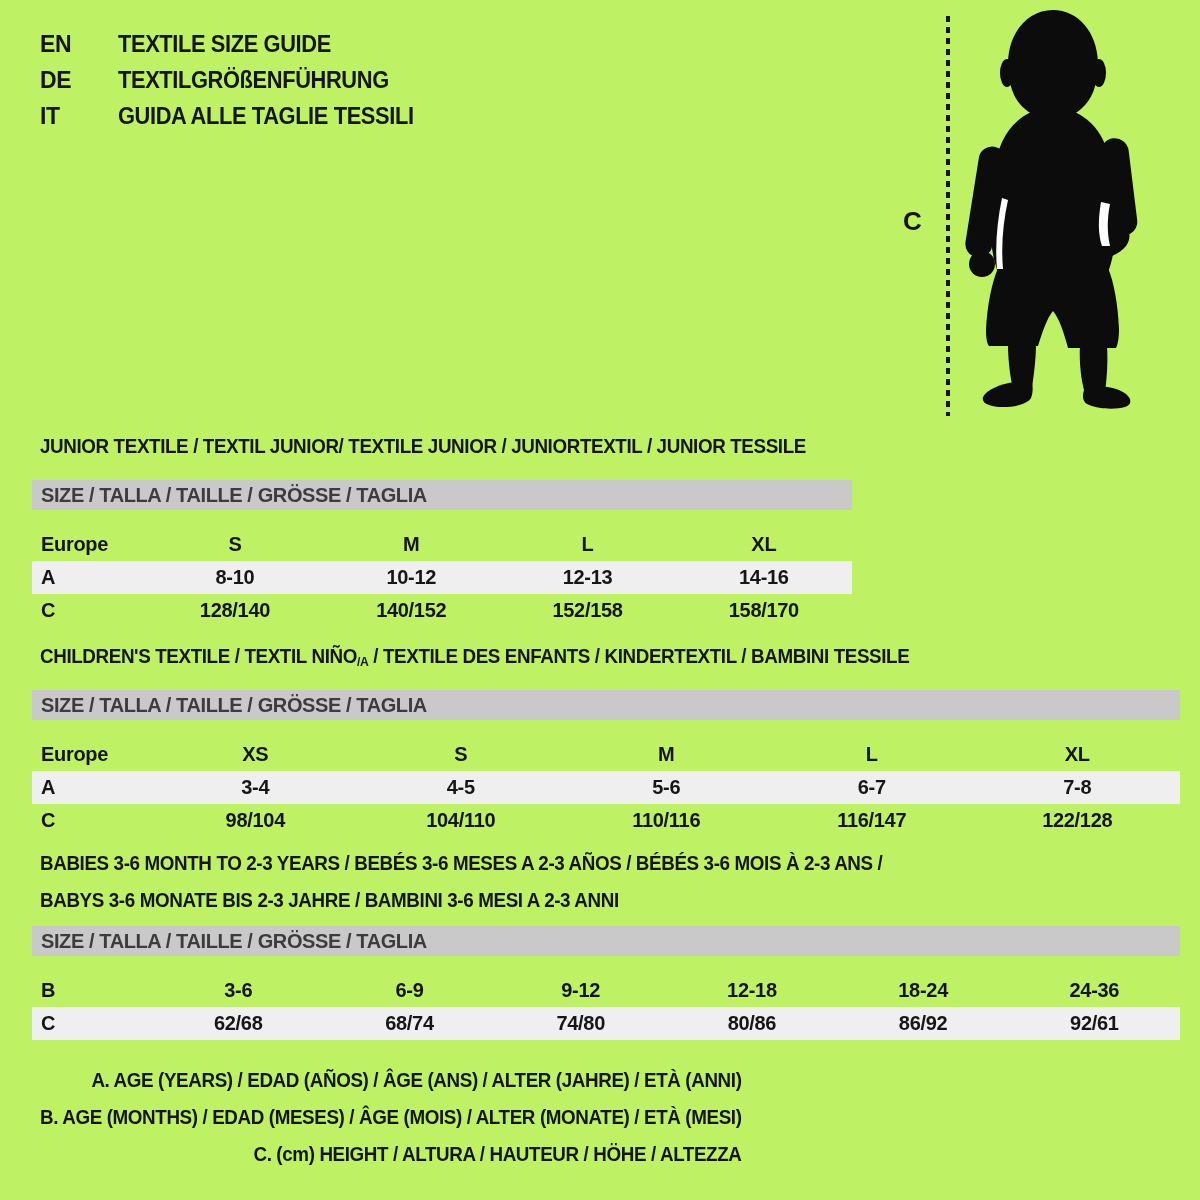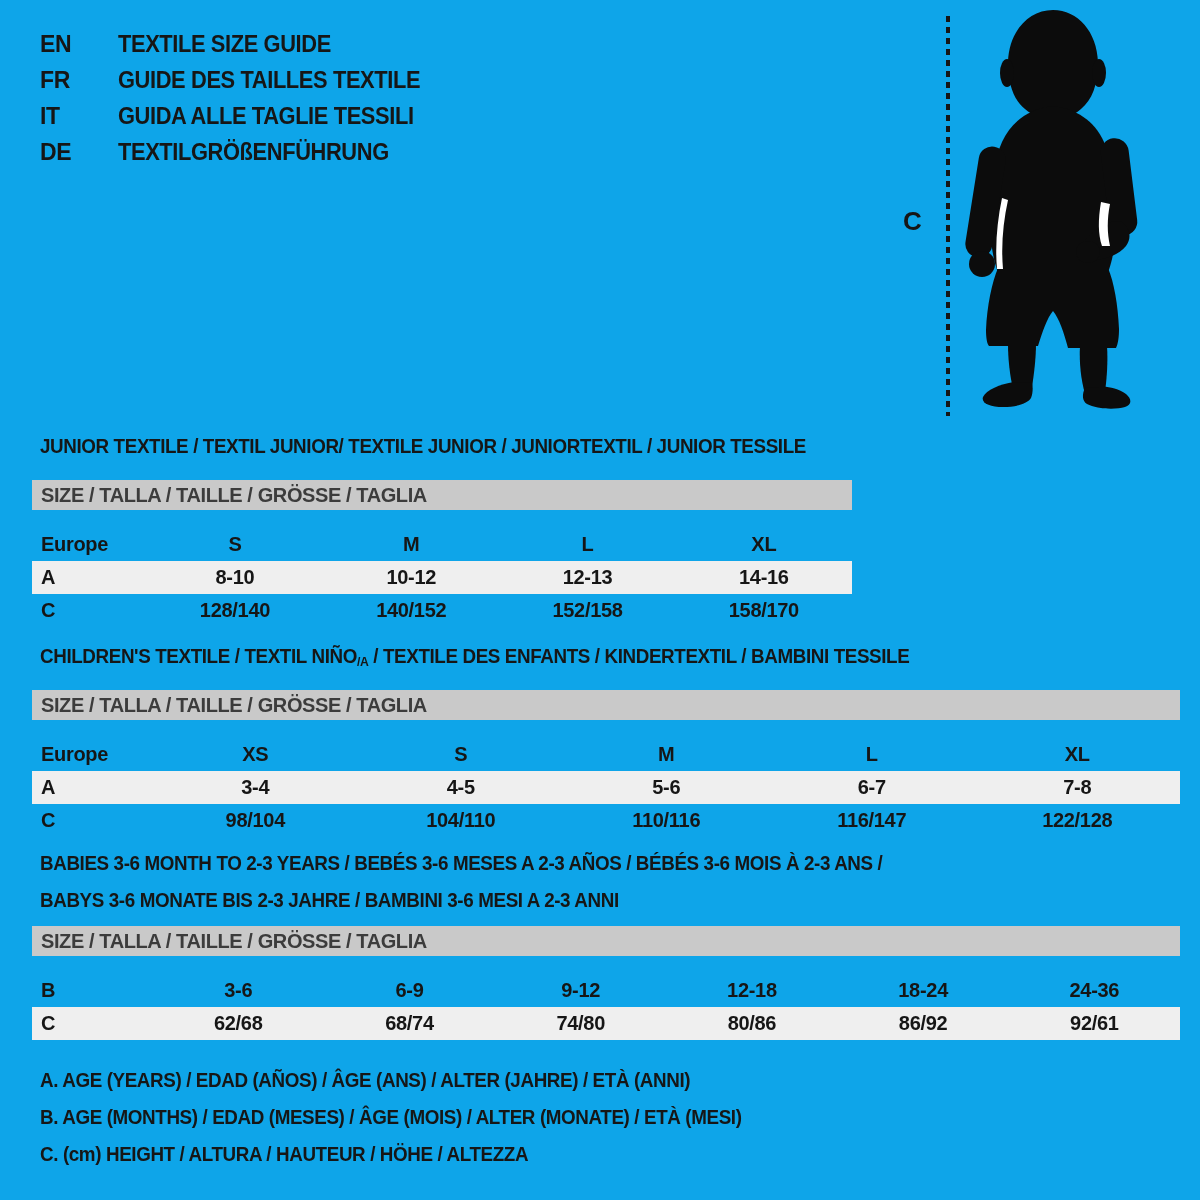--- a/index.html
+++ b/index.html
@@ -4,21 +4,21 @@
 <style>
   html, body {
     margin: 0; padding: 0;
     width: 1200px; height: 1200px;
     background: #ffffff;
     overflow: hidden;
   }
   .canvas {
     position: relative;
     width: 1200px; height: 1200px;
-    background: #0ea5e9;
+    background: #bef264;
     font-family: "Liberation Sans", "DejaVu Sans", sans-serif;
     font-weight: 700;
     color: #161616;
   }
   .abs { position: absolute; }
 
   
   .lang-block { left: 40px; top: 26px; }
   .lang-row { display: flex; height: 36px; align-items: center; font-size: 23px; letter-spacing: -0.4px; }
   .lang-code { width: 78px; flex: 0 0 78px; }
@@ -68,30 +68,26 @@
 <body>
 
 <div class="canvas">
 
   <div class="abs lang-block">
     <div class="lang-row">
       <span class="lang-code">EN</span>
       <span class="lang-title">TEXTILE SIZE GUIDE</span>
     </div>
     <div class="lang-row">
-      <span class="lang-code">FR</span>
-      <span class="lang-title">GUIDE DES TAILLES TEXTILE</span>
+      <span class="lang-code">DE</span>
+      <span class="lang-title">TEXTILGRÖßENFÜHRUNG</span>
     </div>
     <div class="lang-row">
       <span class="lang-code">IT</span>
       <span class="lang-title">GUIDA ALLE TAGLIE TESSILI</span>
-    </div>
-    <div class="lang-row">
-      <span class="lang-code">DE</span>
-      <span class="lang-title">TEXTILGRÖßENFÜHRUNG</span>
     </div>
   </div>
 
   <div class="abs measure-line"></div>
   <div class="abs measure-label">C</div>
   <svg class="abs figure-svg" width="190" height="412" viewBox="0 0 190 412" aria-hidden="true">
     <g fill="#0c0c0c">
 
       <path d="M95,4 C120,4 139,26 140,56 C140,79 134,94 123,103 C115,110 106,113 95,113 C84,113 75,110 67,103 C56,94 50,79 50,56 C51,26 70,4 95,4 Z"></path>
 
@@ -235,19 +231,19 @@
           <td>68/74</td>
           <td>74/80</td>
           <td>80/86</td>
           <td>86/92</td>
           <td>92/61</td>
         </tr>
       </tbody>
     </table>
   </div>
 
-  <div class="abs" style="left:40px; top:1062px;">
+  <div class="abs" style="left:40px; top:1062px;text-align:right;">
     <div class="legend-line">A. AGE (YEARS) / EDAD (AÑOS) / ÂGE (ANS) / ALTER (JAHRE) / ETÀ (ANNI)</div>
     <div class="legend-line">B. AGE (MONTHS) / EDAD (MESES) / ÂGE (MOIS) / ALTER (MONATE) / ETÀ (MESI)</div>
     <div class="legend-line">C. (cm) HEIGHT / ALTURA / HAUTEUR / HÖHE / ALTEZZA</div>
   </div>
 
 </div>
 
 </body></html>

